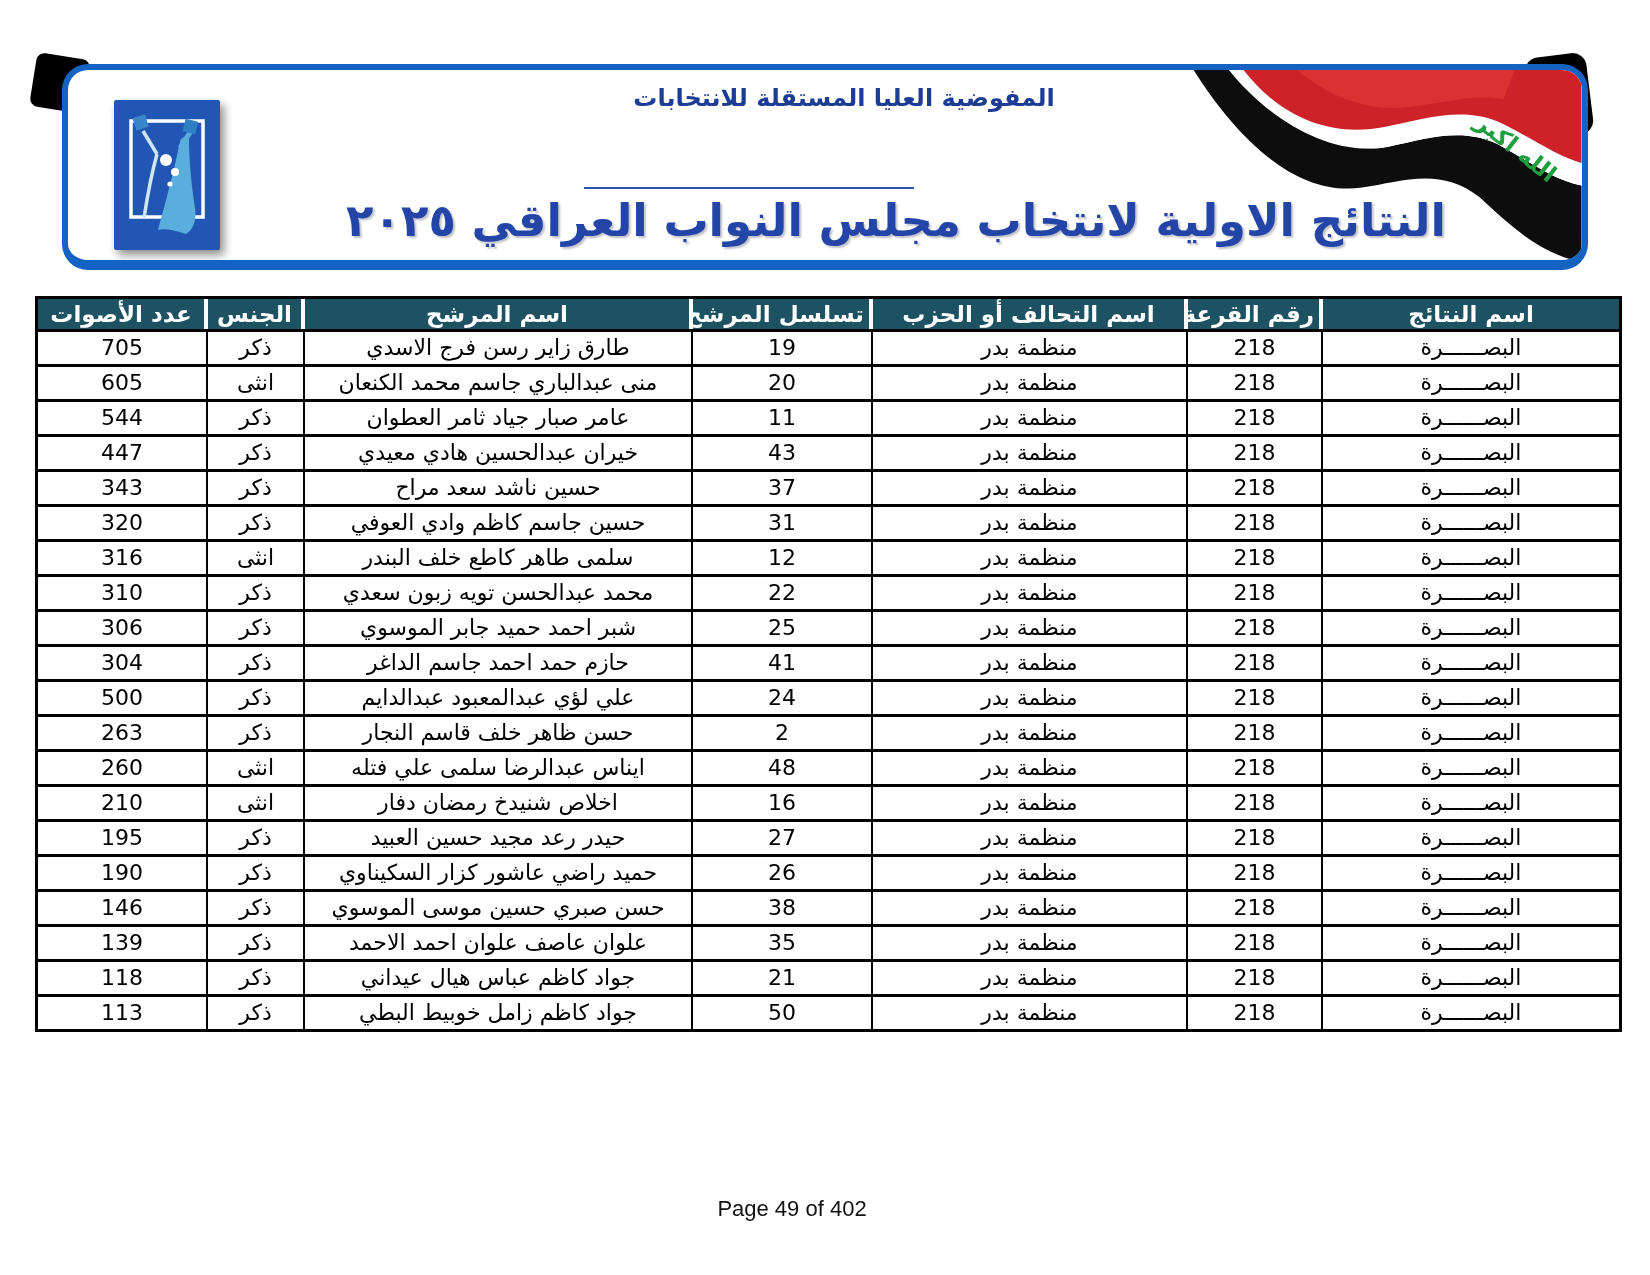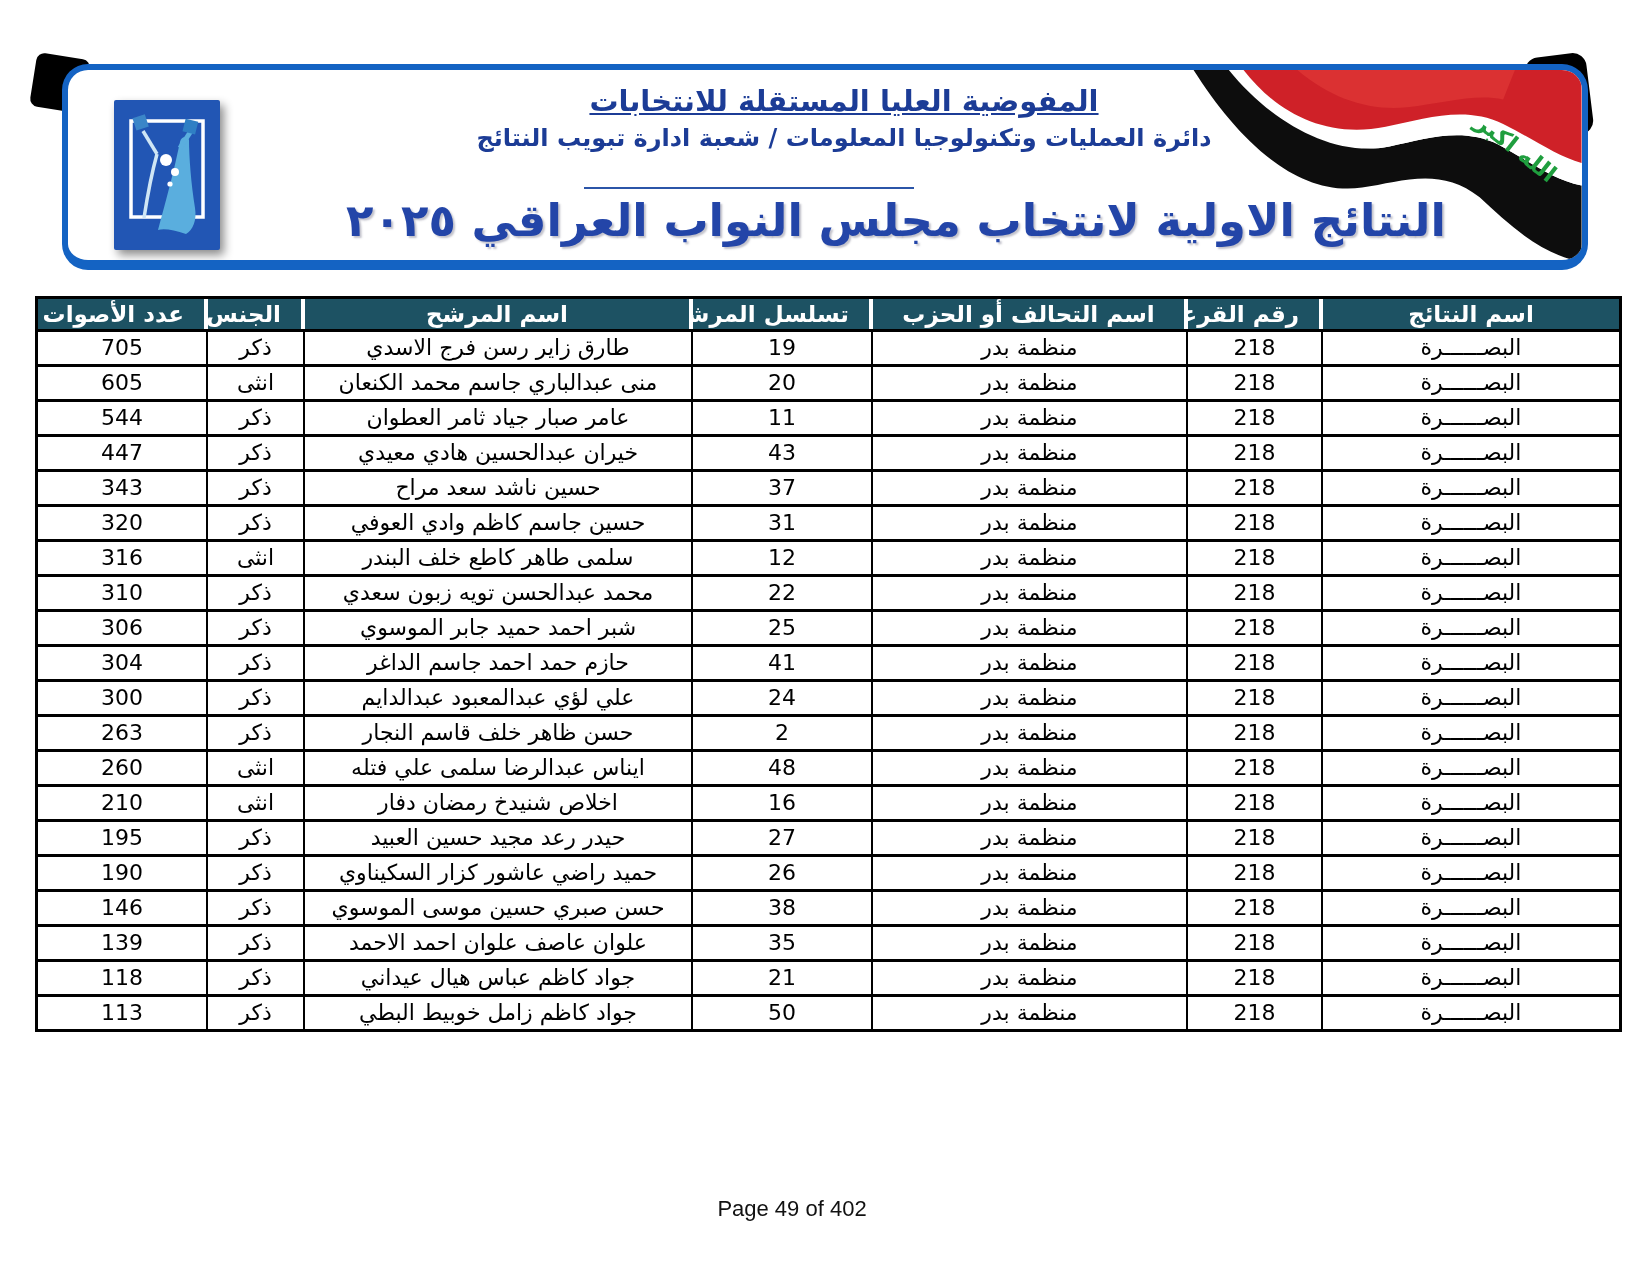--- a/index.html
+++ b/index.html
@@ -20,38 +20,38 @@
   }
   .flag-wrap{position:absolute;top:0;right:0;width:432px;height:194px;}
   .logo-wrap{
     position:absolute;left:46px;top:30px;width:106px;height:150px;
     filter:drop-shadow(4px 5px 5px rgba(0,0,0,0.45));
   }
   .org-lines{
     position:absolute;left:776px;top:14px;transform:translateX(-50%);
     text-align:center;white-space:nowrap;direction:rtl;color:#1c3c96;
   }
-  .org-line1{font-size:29px;font-weight:bold;text-decoration:underline;}
+  .org-line1{font-size:24px;font-weight:bold;}
   .org-line2{font-size:24px;font-weight:bold;margin-top:6px;}
   .org-divider{position:absolute;left:516px;top:117px;width:330px;height:2px;background:#2b55a8;}
   .band-title{
     position:absolute;left:828px;top:124px;transform:translateX(-50%);
     white-space:nowrap;direction:rtl;color:#2345a8;font-size:45px;font-weight:bold;
     text-shadow:2px 2px 2px rgba(120,120,140,0.45);
   }
 
   
   .results-table{
     position:absolute;left:35px;top:296px;width:1581px;
     border-collapse:separate;border-spacing:0;table-layout:fixed;
     direction:rtl;border:3px solid #000;
   }
   .results-table th{
     background:#1d5263;color:#fff;font-size:23px;font-weight:bold;
-    height:30px;line-height:30px;padding:0 20px;text-align:center;
+    height:30px;line-height:30px;padding:0 5px;text-align:center;
     font-family:"DejaVu Sans",sans-serif;overflow:hidden;white-space:nowrap;
   }
   .results-table th + th{border-inline-start:4px solid #ffffff;}
   .results-table td{
     background:#fff;color:#000;font-size:22px;height:32px;line-height:32px;
     padding:0 4px;text-align:center;border-top:3px solid #000;
     overflow:hidden;white-space:nowrap;
   }
   .results-table td + td{border-inline-start:2px solid #000;}
 
@@ -103,21 +103,20 @@
       <rect x="70" y="20" width="13" height="13" fill="#2f7fc4" transform="rotate(14 76 26)"></rect>
 
       <circle cx="52" cy="60" r="6" fill="#ffffff"></circle>
       <circle cx="61" cy="72" r="4" fill="#ffffff"></circle>
       <circle cx="56" cy="84" r="2.6" fill="#ffffff"></circle>
     </svg>
   </div>
 
   <div class="org-lines">
     <div class="org-line1">المفوضية العليا المستقلة للانتخابات</div>
-    <div class="org-line2">دائرة العمليات وتكنولوجيا المعلومات / شعبة ادارة تبويب النتائج</div>
   </div>
   <div class="org-divider"></div>
 
   <div class="band-title">النتائج الاولية لانتخاب مجلس النواب العراقي ٢٠٢٥</div>
 </div>
 
 <table class="results-table">
   <colgroup>
     <col style="width:296px">
       <col style="width:135px">
@@ -229,21 +228,21 @@
         <td>ذكر</td>
         <td>304</td>
       </tr>
       <tr>
         <td>البصــــــرة</td>
         <td>218</td>
         <td>منظمة بدر</td>
         <td>24</td>
         <td>علي لؤي عبدالمعبود عبدالدايم</td>
         <td>ذكر</td>
-        <td>300</td>
+        <td>500</td>
       </tr>
       <tr>
         <td>البصــــــرة</td>
         <td>218</td>
         <td>منظمة بدر</td>
         <td>2</td>
         <td>حسن ظاهر خلف قاسم النجار</td>
         <td>ذكر</td>
         <td>263</td>
       </tr>

